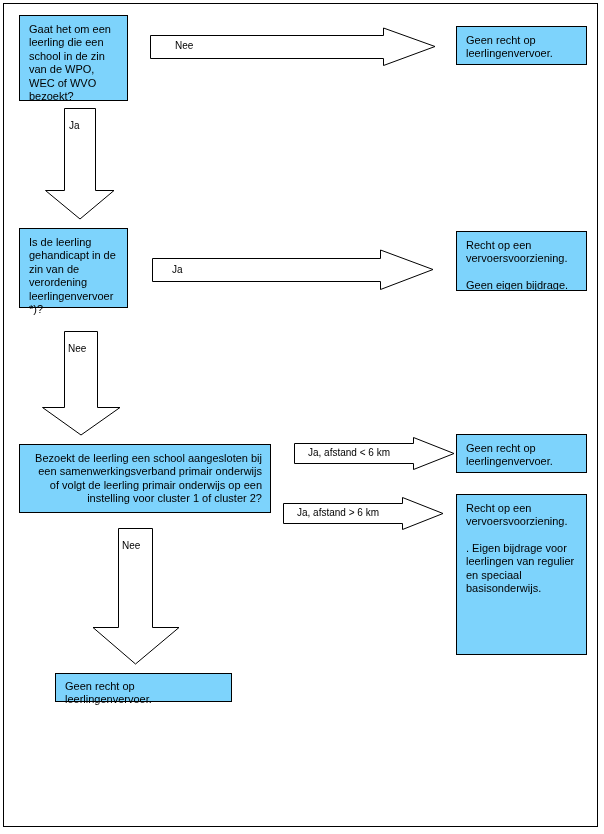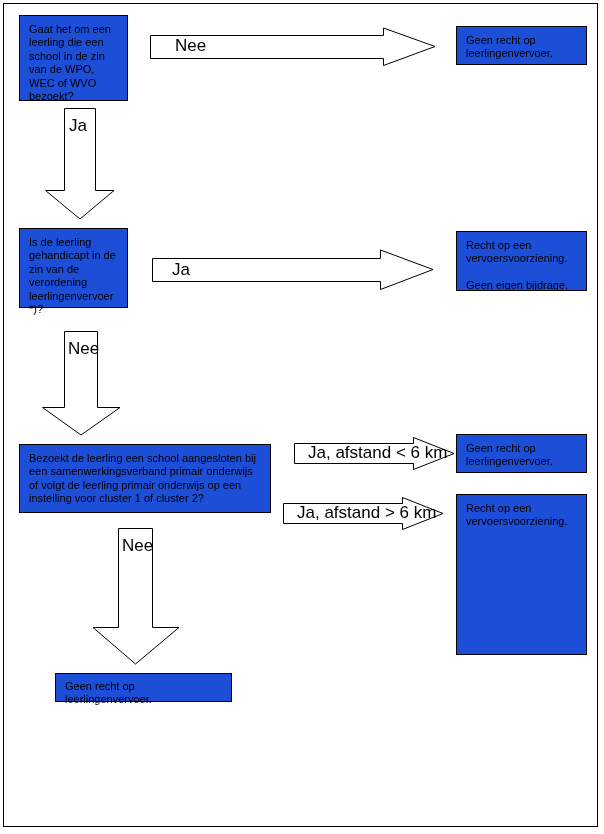--- a/index.html
+++ b/index.html
@@ -24,41 +24,41 @@
     top: 3px;
     width: 595px;
     height: 824px;
     border: 1px solid #000000;
     box-sizing: border-box;
   }
   .node {
     position: absolute;
     box-sizing: border-box;
     border: 1px solid #000000;
-    background: #1d4ed8;
+    background: #7dd3fc;
     font-size: 11px;
     line-height: 13.4px;
     padding: 7px 8px 5px 9px;
     white-space: pre-line;
   }
   .node.center {
     text-align: left;
   }
   .arrow-h {
     position: absolute;
   }
   .arrow-h svg, .arrow-v svg {
     display: block;
   }
   .arrow-v {
     position: absolute;
   }
   .arrow-label {
     position: absolute;
-    font-size: 17px;
+    font-size: 10px;
     line-height: 13px;
     white-space: nowrap;
   }
   .bullet-line {
     display: block;
   }
 </style>
 </head>
 <body>
 
@@ -97,41 +97,42 @@
 
 Geen eigen bijdrage.</div>
 
   <div class="arrow-v" style="left:40px; top:331px; width:84px; height:105px;">
     <svg width="84" height="105" viewBox="0 0 84 105">
       <polygon points="24.5,0.5 57.5,0.5 57.5,76.5 80,76.5 41,104 2.5,76.5 24.5,76.5" fill="#ffffff" stroke="#000000" stroke-width="1"></polygon>
     </svg>
     <span class="arrow-label" style="left:28px; top:11px;">Nee</span>
   </div>
 
-  <div class="node" style="left:19px; top:444px; width:252px; height:69px;">Bezoekt de leerling een school aangesloten bij een samenwerkingsverband  primair onderwijs of volgt de leerling primair onderwijs op een instelling voor cluster 1 of cluster 2?</div>
+  <div class="node" style="left:19px; top:444px; width:252px; height:69px;text-align:right;">Bezoekt de leerling een school aangesloten bij een samenwerkingsverband  primair onderwijs of volgt de leerling primair onderwijs op een instelling voor cluster 1 of cluster 2?</div>
 
   <div class="arrow-h" style="left:283px; top:437px; width:161px; height:33px;margin-left:11px;">
     <svg width="161" height="33" viewBox="0 0 161 33">
       <polygon points="0.5,6.5 119.5,6.5 119.5,0.5 160,16.5 119.5,32.5 119.5,26.5 0.5,26.5" fill="#ffffff" stroke="#000000" stroke-width="1"></polygon>
     </svg>
     <span class="arrow-label" style="left:14px; top:9px;">Ja,  afstand &lt; 6 km</span>
   </div>
 
   <div class="node" style="left:456px; top:434px; width:131px; height:39px;">Geen recht op leerlingenvervoer.</div>
 
   <div class="arrow-h" style="left:283px; top:497px; width:161px; height:33px;">
     <svg width="161" height="33" viewBox="0 0 161 33">
       <polygon points="0.5,6.5 119.5,6.5 119.5,0.5 160,16.5 119.5,32.5 119.5,26.5 0.5,26.5" fill="#ffffff" stroke="#000000" stroke-width="1"></polygon>
     </svg>
     <span class="arrow-label" style="left:14px; top:9px;">Ja,  afstand &gt; 6 km</span>
   </div>
 
   <div class="node" style="left:456px; top:494px; width:131px; height:161px; white-space:normal;">
     <span class="bullet-line">Recht op een vervoersvoorziening.</span>
     <span class="bullet-line" style="height:13px;">&nbsp;</span>
+    <span class="bullet-line"><span>.</span><span> Eigen bijdrage voor leerlingen van regulier en speciaal basisonderwijs.</span></span>
     <span class="bullet-line" style="height:13px;">&nbsp;</span>
   </div>
 
   <div class="arrow-v" style="left:90px; top:528px; width:92px; height:137px;">
     <svg width="92" height="137" viewBox="0 0 92 137">
       <polygon points="28.5,0.5 62.5,0.5 62.5,99.5 89,99.5 45.5,136 3,99.5 28.5,99.5" fill="#ffffff" stroke="#000000" stroke-width="1"></polygon>
     </svg>
     <span class="arrow-label" style="left:32px; top:11px;">Nee</span>
   </div>
 

